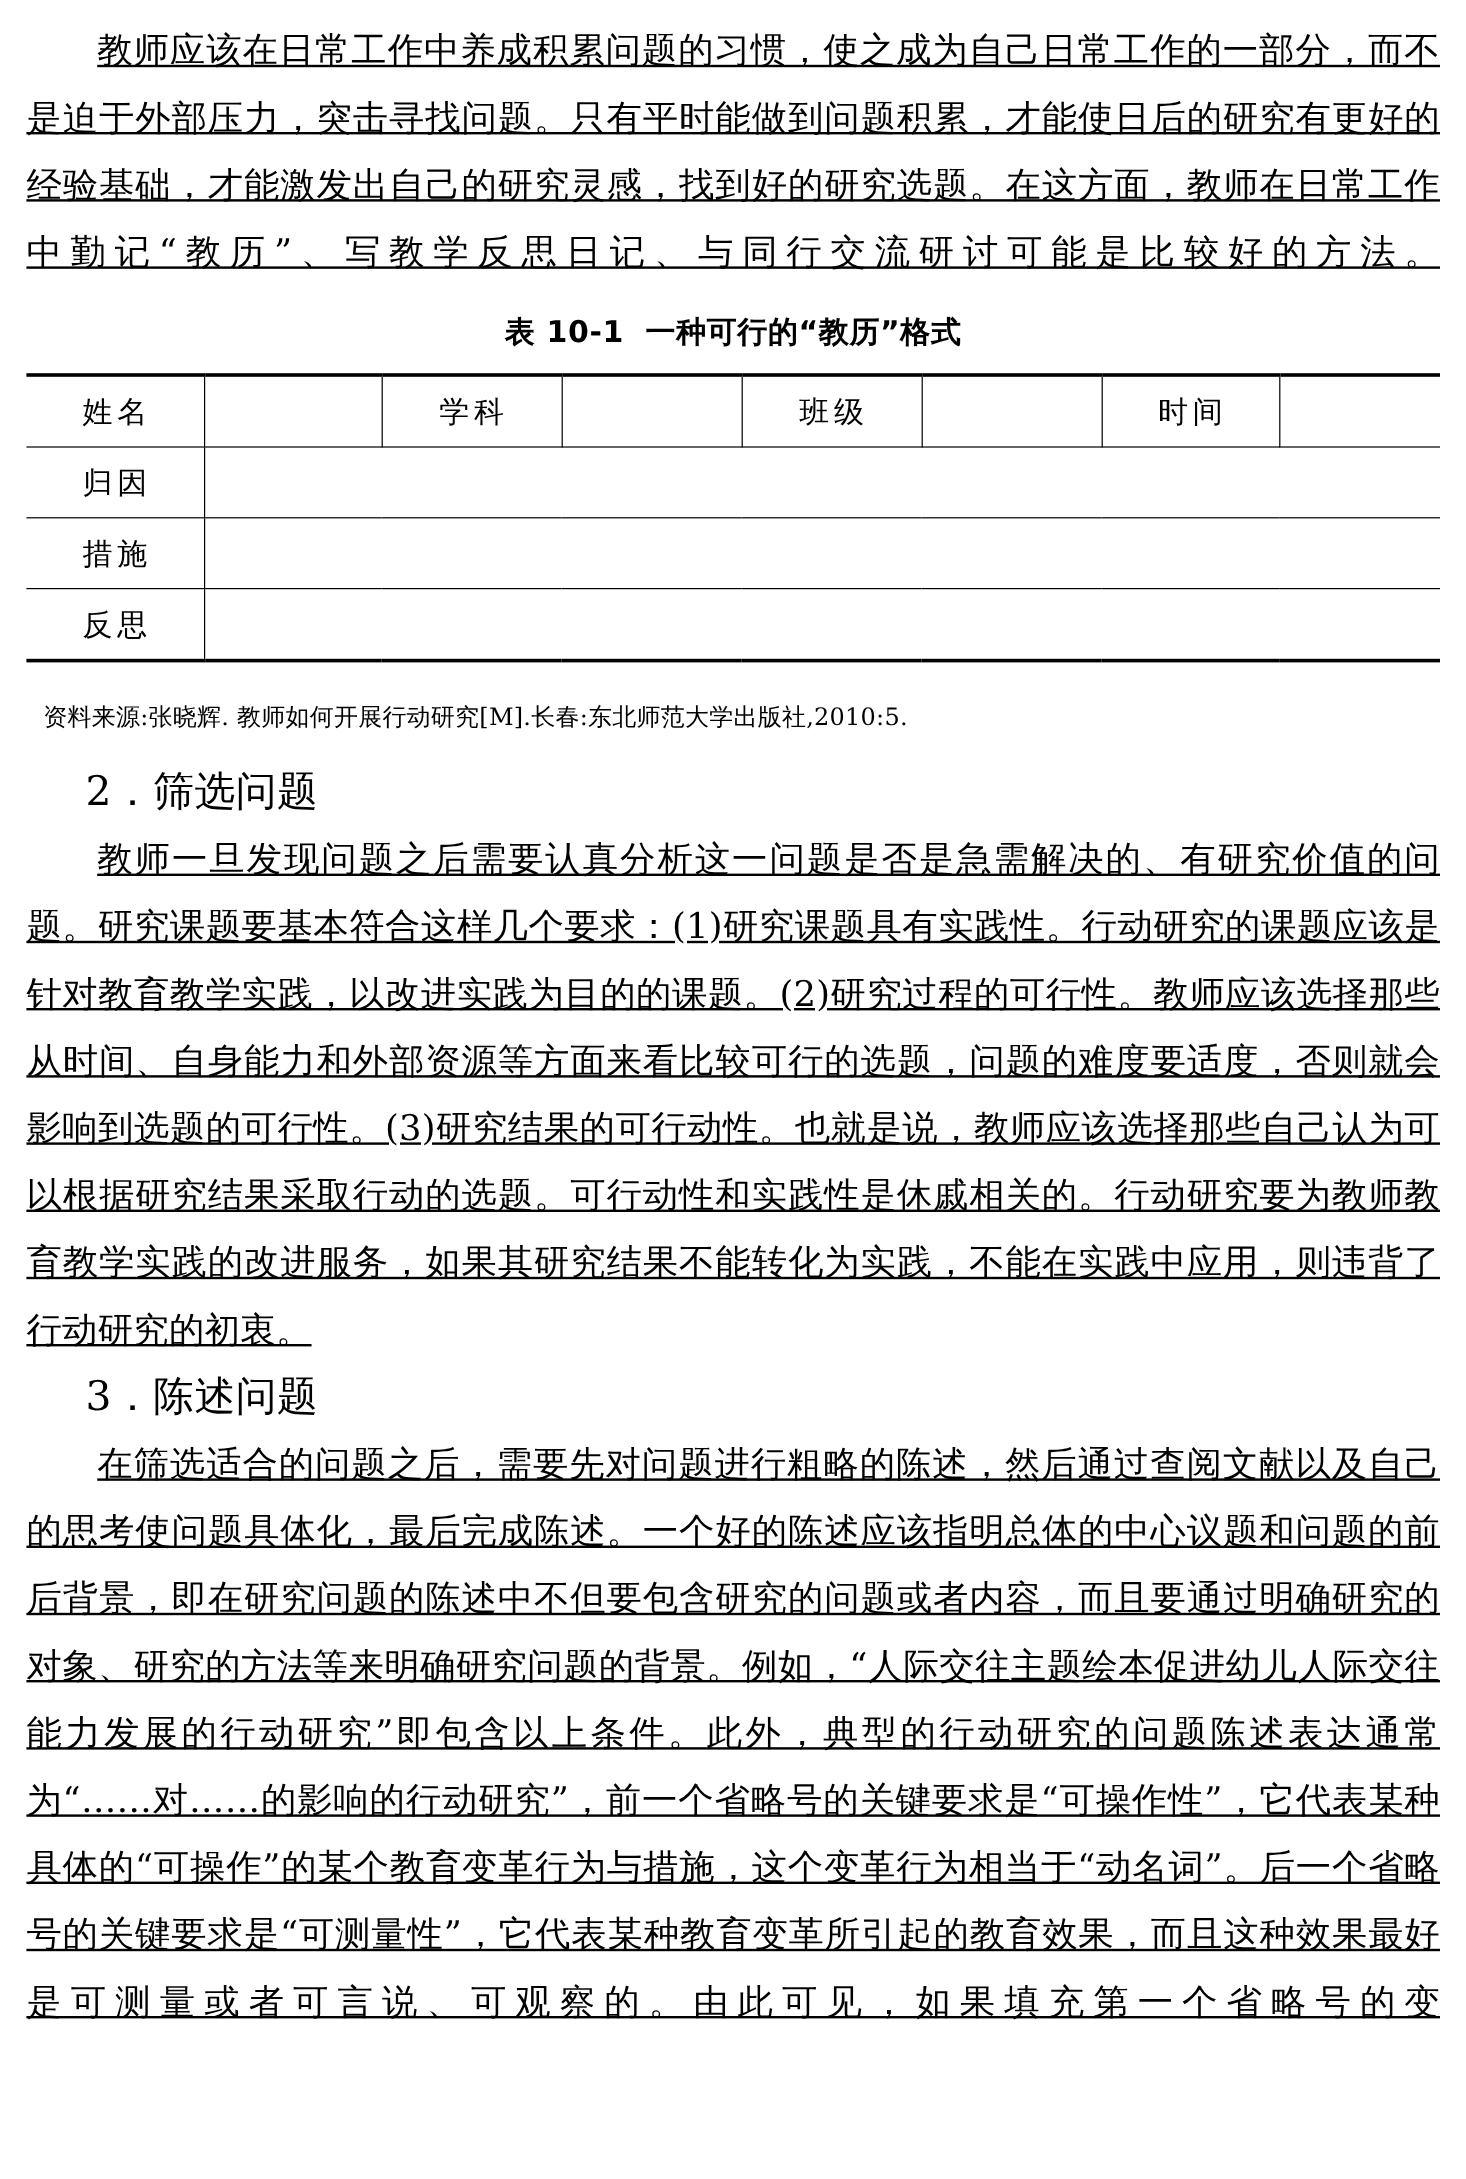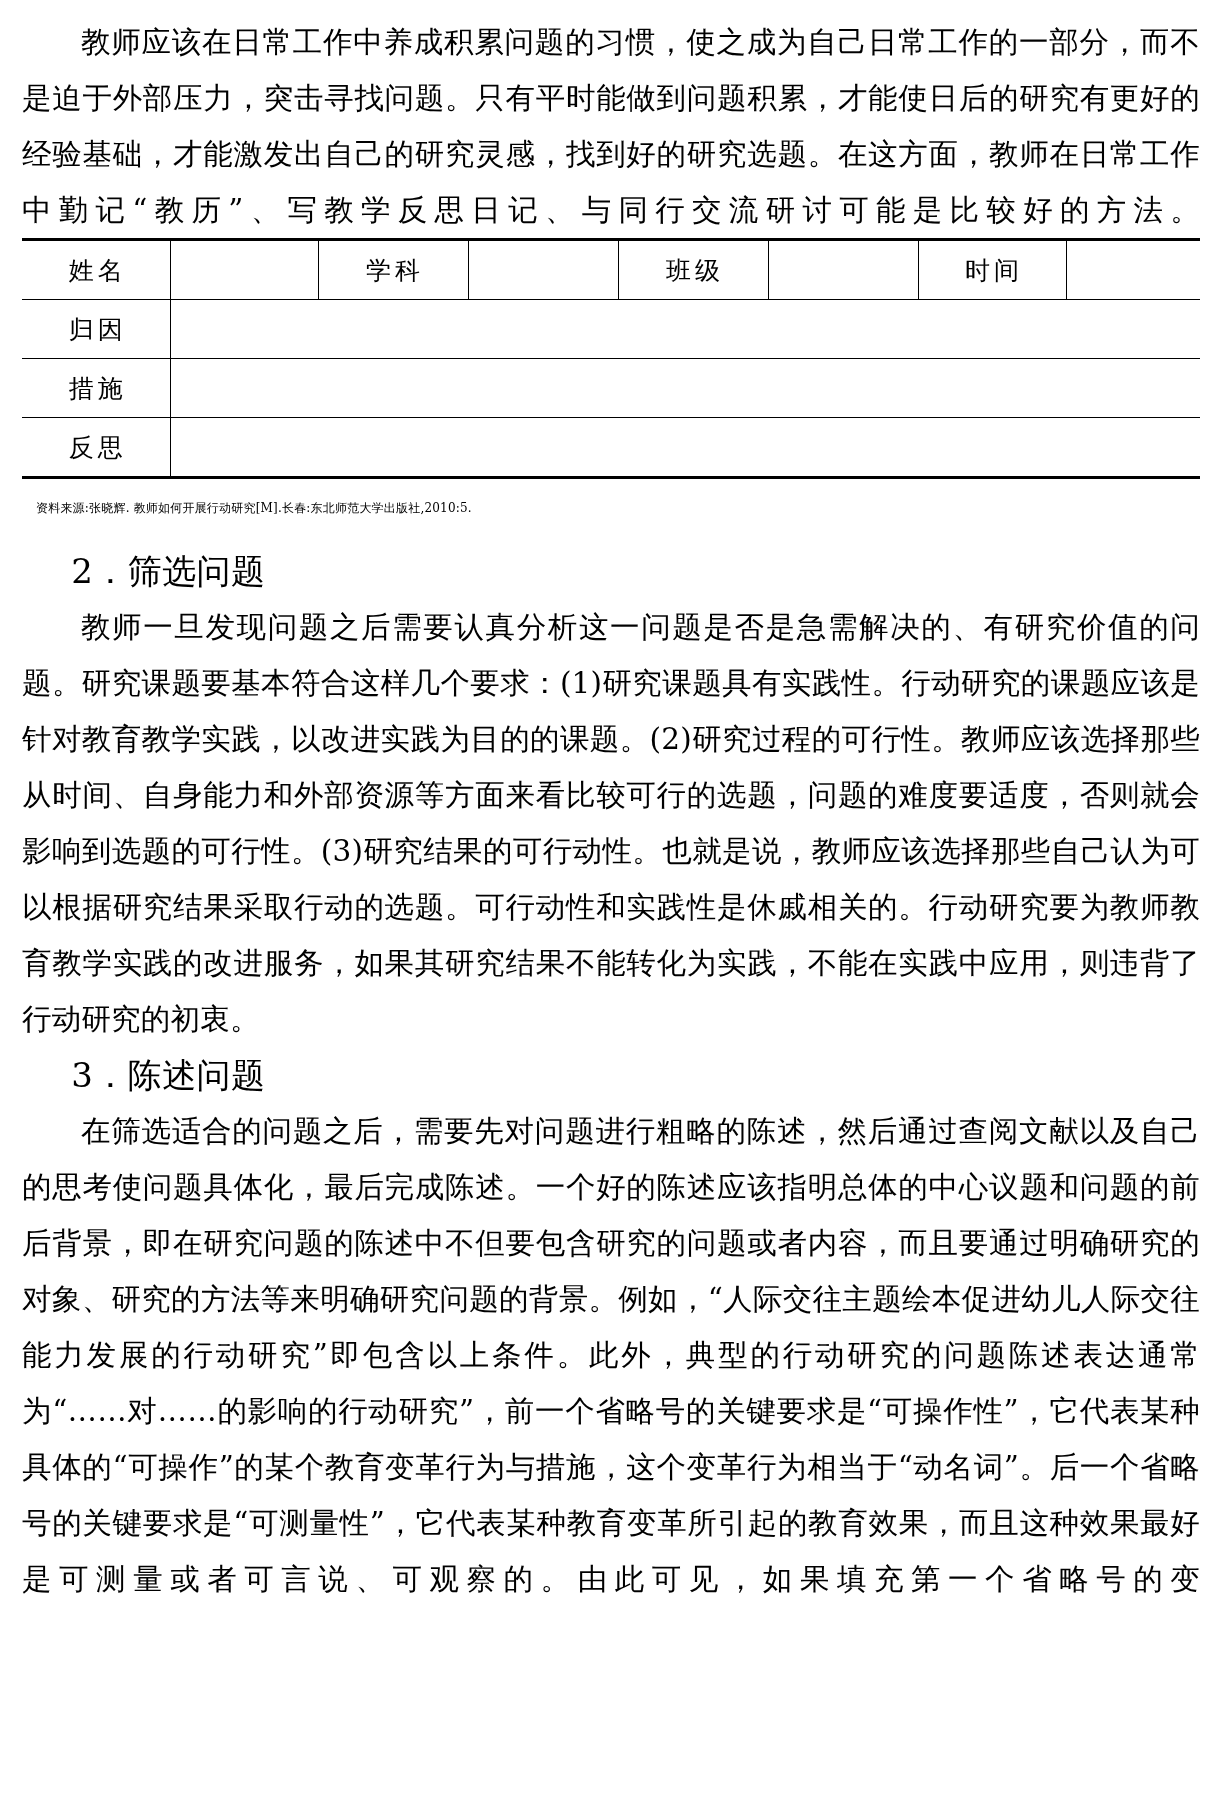--- a/index.html
+++ b/index.html
@@ -33,20 +33,21 @@
     text-align: justify;
     text-align-last: justify;
     text-justify: inter-character;
     letter-spacing: 0.2px;
   }
   p.body-para.last-line-left {
     text-align-last: left;
   }
   p.body-para.indent {
     text-indent: 2em;
+    text-decoration: underline;
   }
 
   
   p.section-heading {
     margin: 0;
     font-size: 34px;
     line-height: 56px;
     text-indent: 1.45em;
     text-align: left;
     letter-spacing: 0.4px;
@@ -103,39 +104,42 @@
     border-right: none;
   }
   table.jiaoli-table td.blank {
     text-indent: 0;
     letter-spacing: 0;
   }
 
   
   .source-note {
     margin: 0;
-    padding-top: 14px;
+    padding-top: 30px;
     padding-left: 14px;
-    font-size: 12px;
+    font-size: 20px;
     line-height: 30px;
     font-family: "DejaVu Serif", "Liberation Serif", serif;
     letter-spacing: 0.2px;
     text-align: left;
   }
 
   .gap-after-source { height: 20px; }
 </style>
 </head>
 <body>
 
 <div class="page">
   <div class="content">
 
     <p class="body-para indent">教师应该在日常工作中养成积累问题的习惯，使之成为自己日常工作的一部分，而不是迫于外部压力，突击寻找问题。只有平时能做到问题积累，才能使日后的研究有更好的经验基础，才能激发出自己的研究灵感，找到好的研究选题。在这方面，教师在日常工作中勤记“教历”、写教学反思日记、与同行交流研讨可能是比较好的方法。</p>
 
+    <div class="table-caption">
+      <span>表 10-1</span><span class="cap-sep"></span><span>一种可行的“教历”格式</span>
+    </div>
 
     <table class="jiaoli-table">
       <colgroup>
         <col style="width:148px">
         <col style="width:148px">
         <col style="width:150px">
         <col style="width:150px">
         <col style="width:150px">
         <col style="width:150px">
         <col style="width:148px">

